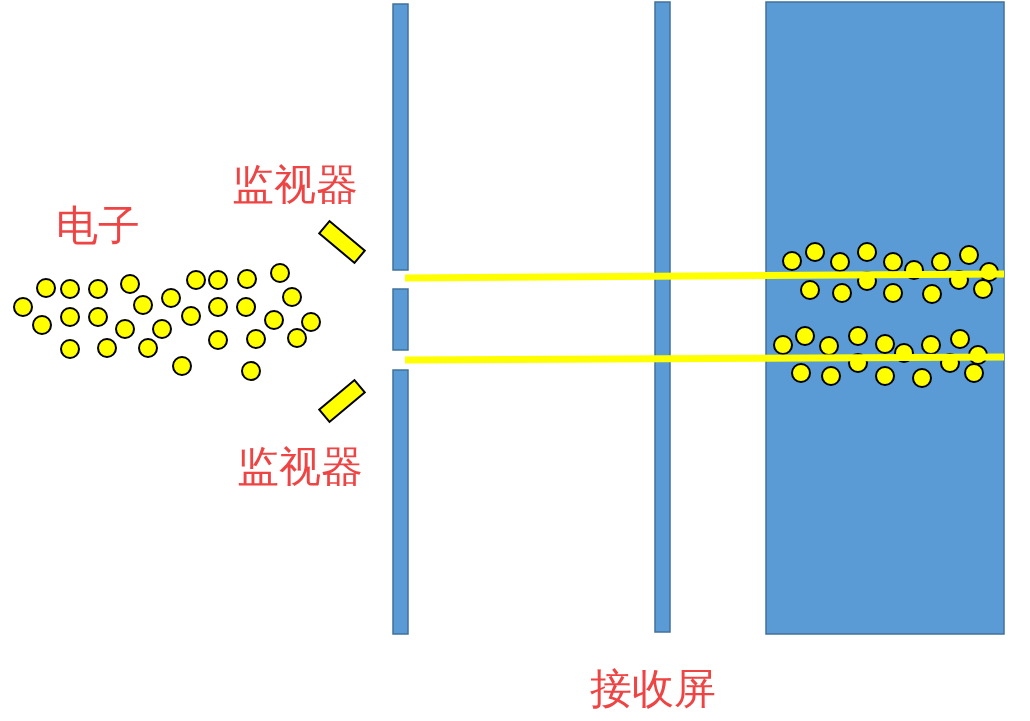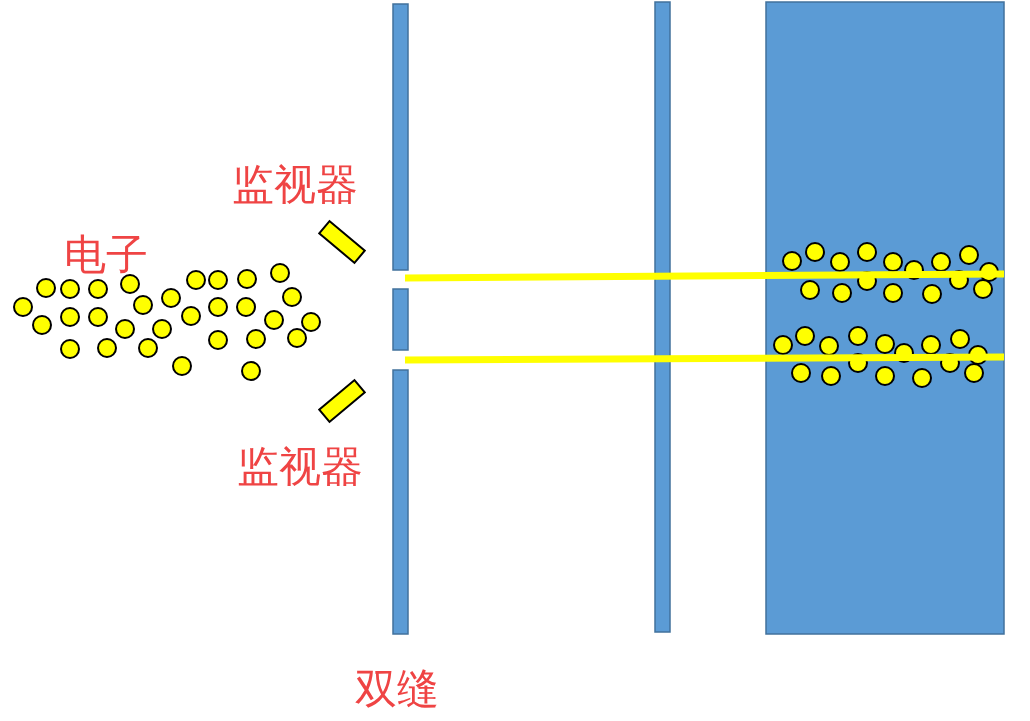--- a/index.html
+++ b/index.html
@@ -87,17 +87,17 @@
         <circle cx="107" cy="348" r="9" fill="#ffff00" stroke="#000" stroke-width="2"></circle>
         <circle cx="148" cy="348" r="9" fill="#ffff00" stroke="#000" stroke-width="2"></circle>
         <circle cx="182" cy="366" r="9" fill="#ffff00" stroke="#000" stroke-width="2"></circle>
         <circle cx="218" cy="340" r="9" fill="#ffff00" stroke="#000" stroke-width="2"></circle>
         <circle cx="256" cy="339" r="9" fill="#ffff00" stroke="#000" stroke-width="2"></circle>
         <circle cx="297" cy="338" r="9" fill="#ffff00" stroke="#000" stroke-width="2"></circle>
         <circle cx="251" cy="371" r="9" fill="#ffff00" stroke="#000" stroke-width="2"></circle>
       </g>
   </svg>
 
-  <div class="lbl" style="left:56px;top:234px;margin-left:8px;">电子</div>
+  <div class="lbl" style="left:56px;top:205px;">电子</div>
   <div class="lbl" style="left:232px;top:164px;">监视器</div>
   <div class="lbl" style="left:237px;top:446px;">监视器</div>
-  <div class="lbl" style="left:355px;top:668px;">双缝</div>
+  <div class="lbl" style="left:590px;top:668px;">接收屏</div>
 </div>
 
 </body></html>

